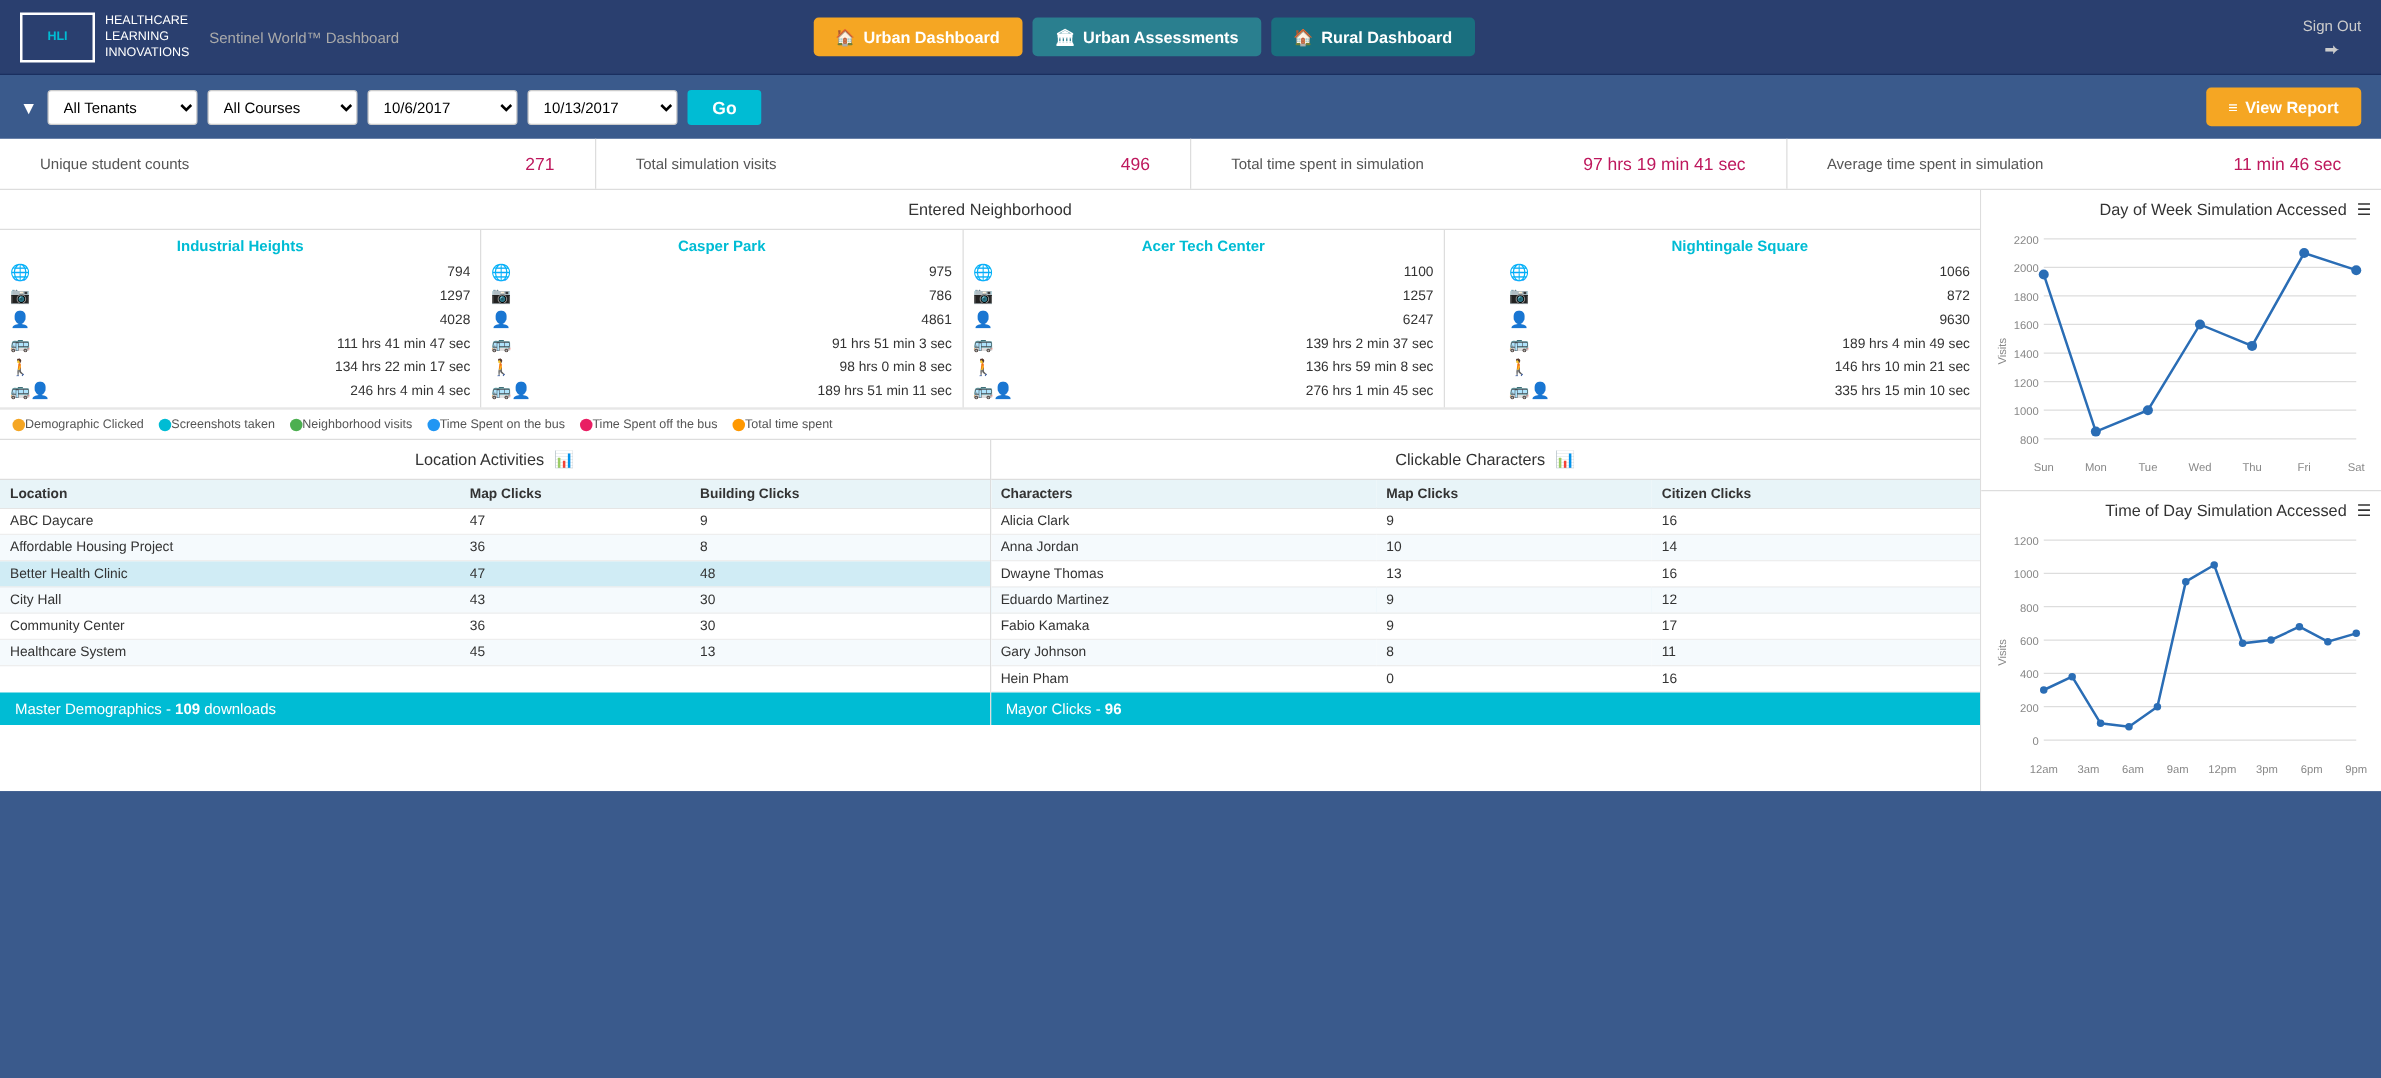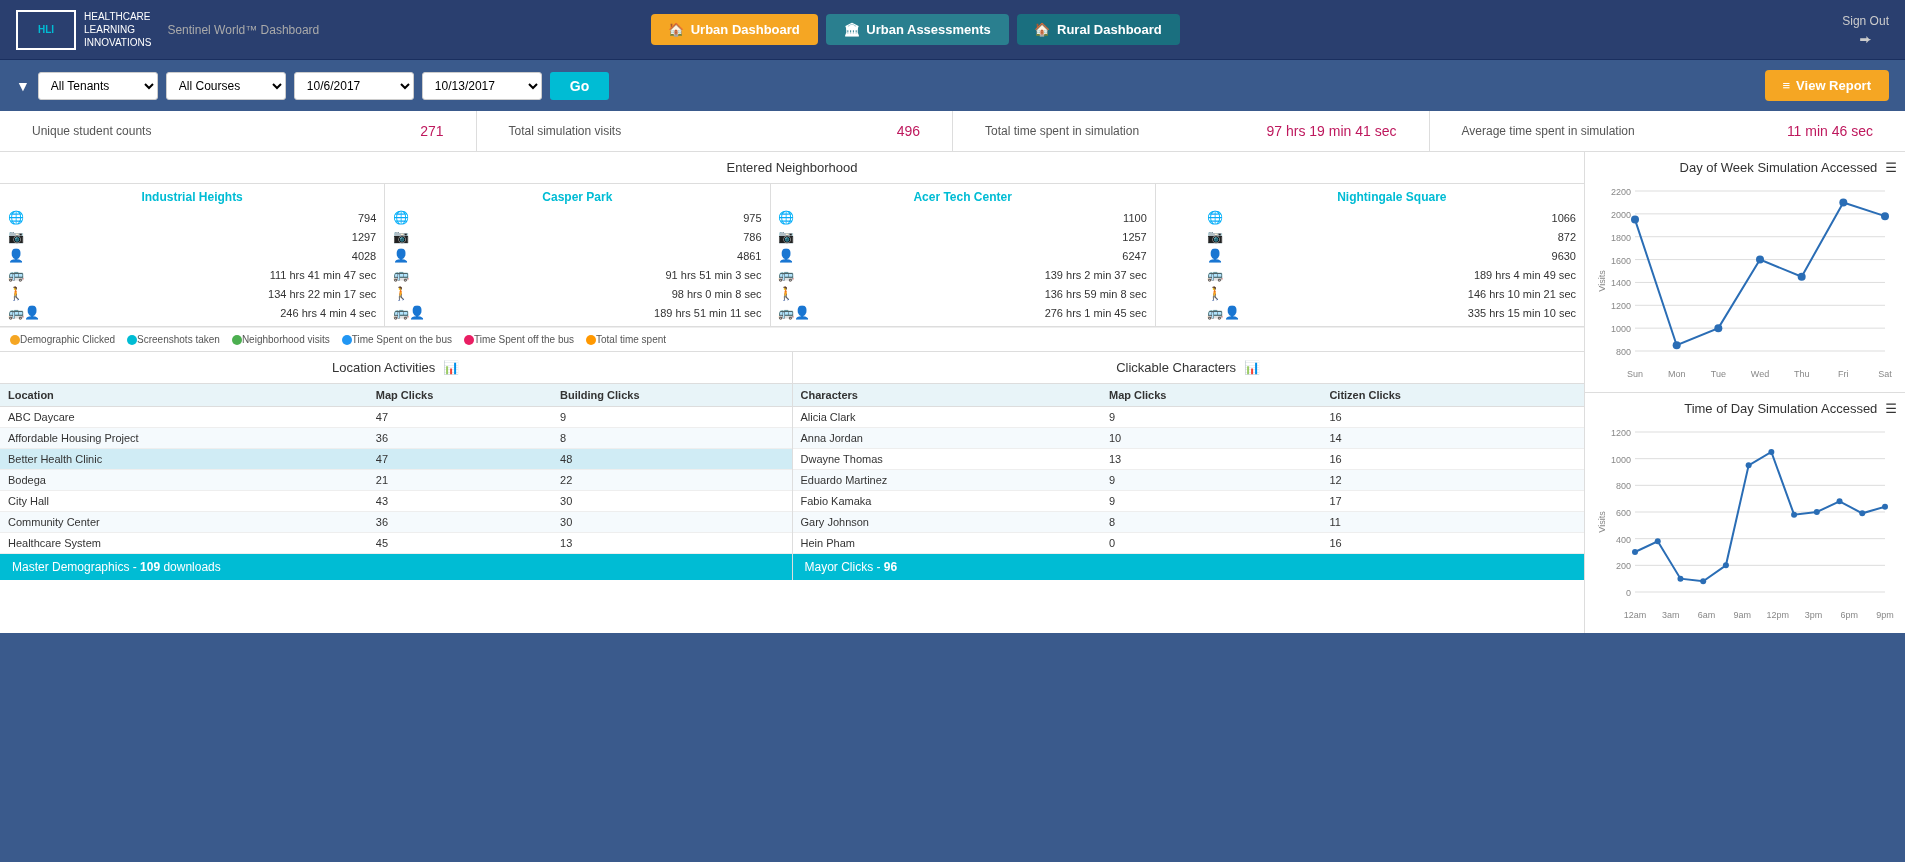--- a/index.html
+++ b/index.html
@@ -452,25 +452,20 @@
                   </tr>
                   <tr>
                     <td>Affordable Housing Project</td>
                     <td>36</td>
                     <td>8</td>
                   </tr>
                   <tr class="row-highlight">
                     <td>Better Health Clinic</td>
                     <td>47</td>
                     <td>48</td>
-                  </tr>
-                  <tr>
-                    <td>Bodega</td>
-                    <td>21</td>
-                    <td>22</td>
                   </tr>
                   <tr>
                     <td>City Hall</td>
                     <td>43</td>
                     <td>30</td>
                   </tr>
                   <tr>
                     <td>Community Center</td>
                     <td>36</td>
                     <td>30</td>

